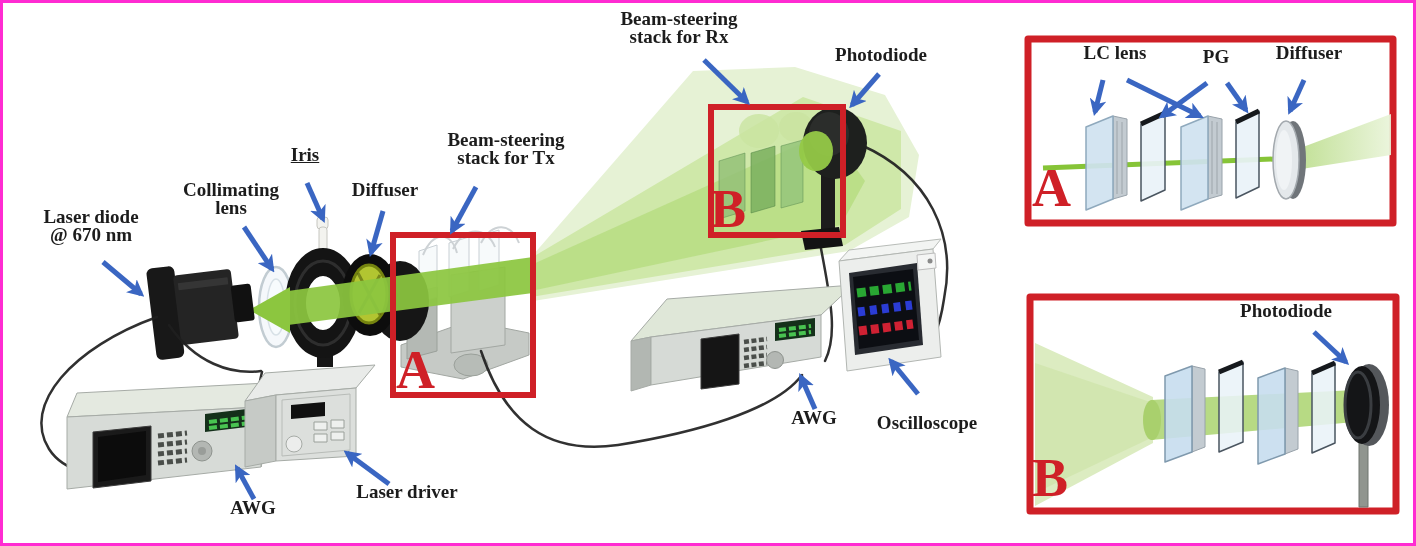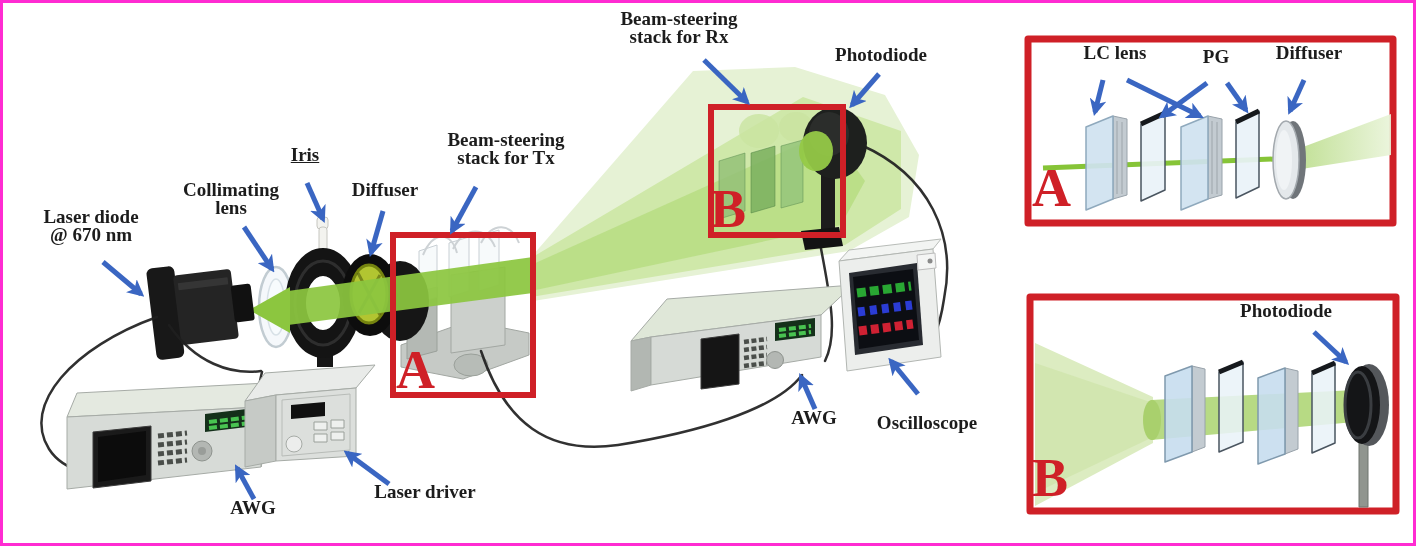--- a/index.html
+++ b/index.html
@@ -271,21 +271,21 @@
 <div class="lbl" style="left:228px;top:178px;">Collimating
 lens</div>
 <div class="lbl" style="left:302px;top:143px;text-decoration:underline;">Iris</div>
 <div class="lbl" style="left:382px;top:178px;">Diffuser</div>
 <div class="lbl" style="left:503px;top:128px;">Beam-steering
 stack for Tx</div>
 <div class="lbl" style="left:676px;top:7px;">Beam-steering
 stack for Rx</div>
 <div class="lbl" style="left:878px;top:43px;">Photodiode</div>
 <div class="lbl" style="left:250px;top:496px;">AWG</div>
-<div class="lbl" style="left:422px;top:480px;">Laser driver</div>
+<div class="lbl" style="left:404px;top:480px;">Laser driver</div>
 <div class="lbl" style="left:811px;top:406px;">AWG</div>
 <div class="lbl" style="left:924px;top:411px;">Oscilloscope</div>
 
 <div class="marker" style="left:393px;top:340px;">A</div>
 <div class="marker" style="left:707px;top:179px;">B</div>
 
 <div class="lbl" style="left:1112px;top:41px;">LC lens</div>
 <div class="lbl" style="left:1213px;top:45px;">PG</div>
 <div class="lbl" style="left:1306px;top:41px;">Diffuser</div>
 <div class="marker" style="left:1029px;top:158px;">A</div>

